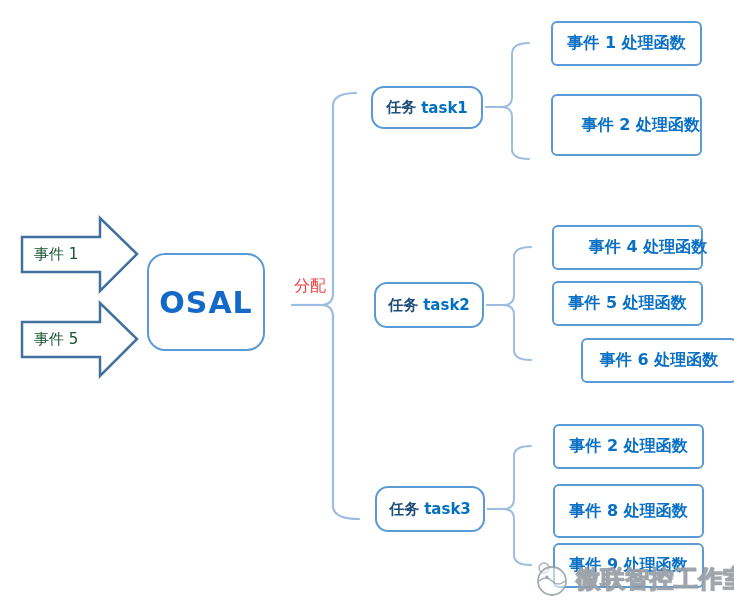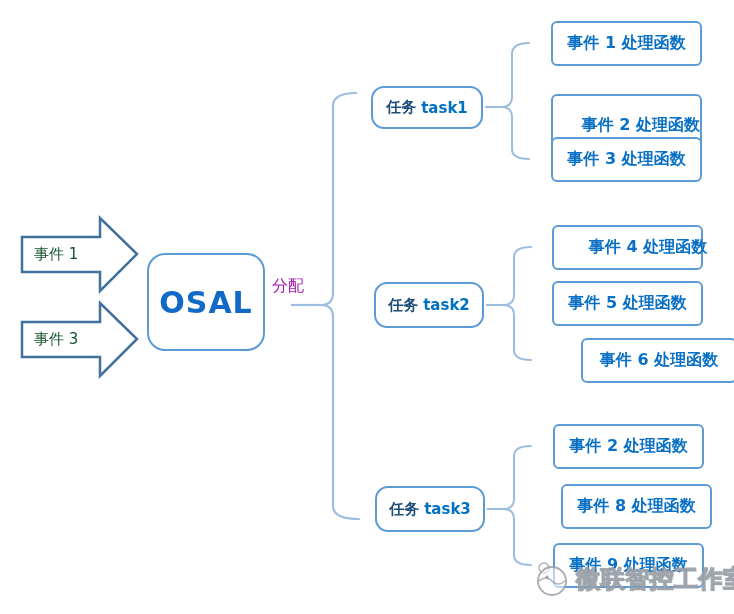--- a/index.html
+++ b/index.html
@@ -16,21 +16,21 @@
   .core-box .core-text{font-size:30px;font-weight:bold;color:#1269C7;letter-spacing:1px;}
   .task-box{border-radius:13px;}
   .task-box .zh{font-size:15px;font-weight:bold;color:#1F4E79;margin-right:5px;}
   .task-box .en{font-size:15px;font-weight:bold;color:#0070C0;}
   .handler-box{border-radius:6px;}
   .handler-box .txt{font-size:16px;font-weight:bold;color:#0970C6;white-space:nowrap;}
   .arrow-label{
     position:absolute;font-size:15px;color:#14532d;white-space:nowrap;
   }
   .dispatch-label{
-    position:absolute;left:272px;top:276px;font-size:16px;color:#a21caf;white-space:nowrap;
+    position:absolute;left:294px;top:276px;font-size:16px;color:#ef4444;white-space:nowrap;
   }
   .watermark{
     position:absolute;left:534px;top:560px;display:flex;align-items:center;z-index:6;
   }
   .watermark-text{
     font-size:24px;font-weight:bold;white-space:nowrap;margin-left:6px;
     color:rgba(255,255,255,0.62);
     -webkit-text-stroke:1.2px rgba(144,152,160,0.85);
     text-shadow:1px 1px 1px rgba(120,128,136,0.35);
     letter-spacing:0.5px;
@@ -53,21 +53,21 @@
     <path d="M529,43 Q512,43 512,54 L512,97 Q512,107 501,107 Q512,107 512,117 L512,149 Q512,159 529,159" fill="none" stroke="#9CBCE0" stroke-width="2" stroke-linecap="round"></path>
 
     <path d="M486,305 L503,305" fill="none" stroke="#9CBCE0" stroke-width="2"></path>
     <path d="M531,247 Q514,247 514,257 L514,295 Q514,305 503,305 Q514,305 514,315 L514,350 Q514,360 531,360" fill="none" stroke="#9CBCE0" stroke-width="2" stroke-linecap="round"></path>
 
     <path d="M487,509 L503,509" fill="none" stroke="#9CBCE0" stroke-width="2"></path>
     <path d="M531,446 Q514,446 514,456 L514,499 Q514,509 503,509 Q514,509 514,519 L514,555 Q514,565 531,565" fill="none" stroke="#9CBCE0" stroke-width="2" stroke-linecap="round"></path>
   </svg>
 
   <div class="arrow-label" style="left:34px;top:245px;">事件 1</div>
-  <div class="arrow-label" style="left:34px;top:330px;">事件 3</div>
+  <div class="arrow-label" style="left:34px;top:330px;">事件 5</div>
 
   <div class="box core-box" style="left:147px;top:253px;width:118px;height:98px;">
     <span class="core-text">OSAL</span>
   </div>
 
   <div class="dispatch-label">分配</div>
 
   <div class="box task-box" style="left:371px;top:86px;width:112px;height:43px;">
     <span class="zh">任务</span>
     <span class="en">task1</span>
@@ -80,38 +80,35 @@
     <span class="zh">任务</span>
     <span class="en">task3</span>
   </div>
 
   <div class="box handler-box" style="left:551px;top:21px;width:151px;height:45px;">
     <span class="txt">事件 1 处理函数</span>
   </div>
   <div class="box handler-box" style="left:551px;top:94px;width:151px;height:62px;justify-content:flex-end;">
     <span class="txt">事件 2 处理函数</span>
   </div>
-  <div class="box handler-box" style="left:551px;top:137px;width:151px;height:45px;">
-    <span class="txt">事件 3 处理函数</span>
-  </div>
 
   <div class="box handler-box" style="left:552px;top:225px;width:151px;height:45px;padding-left:41px;">
     <span class="txt">事件 4 处理函数</span>
   </div>
   <div class="box handler-box" style="left:552px;top:281px;width:151px;height:45px;">
     <span class="txt">事件 5 处理函数</span>
   </div>
   <div class="box handler-box" style="left:552px;top:338px;width:156px;height:45px;margin-left:29px;">
     <span class="txt">事件 6 处理函数</span>
   </div>
 
   <div class="box handler-box" style="left:553px;top:424px;width:151px;height:45px;">
     <span class="txt">事件 2 处理函数</span>
   </div>
-  <div class="box handler-box" style="left:553px;top:484px;width:151px;height:45px;margin-left:8px;">
+  <div class="box handler-box" style="left:553px;top:484px;width:151px;height:54px;">
     <span class="txt">事件 8 处理函数</span>
   </div>
   <div class="box handler-box" style="left:553px;top:543px;width:151px;height:45px;">
     <span class="txt">事件 9 处理函数</span>
   </div>
 
   <div class="watermark">
     <svg width="36" height="38" viewBox="0 0 36 38">
       <circle cx="10" cy="8" r="5" fill="rgba(255,255,255,0.6)" stroke="rgba(150,158,166,0.8)" stroke-width="1.4"></circle>
       <circle cx="18" cy="21" r="14" fill="rgba(255,255,255,0.55)" stroke="rgba(150,158,166,0.85)" stroke-width="1.8"></circle>

